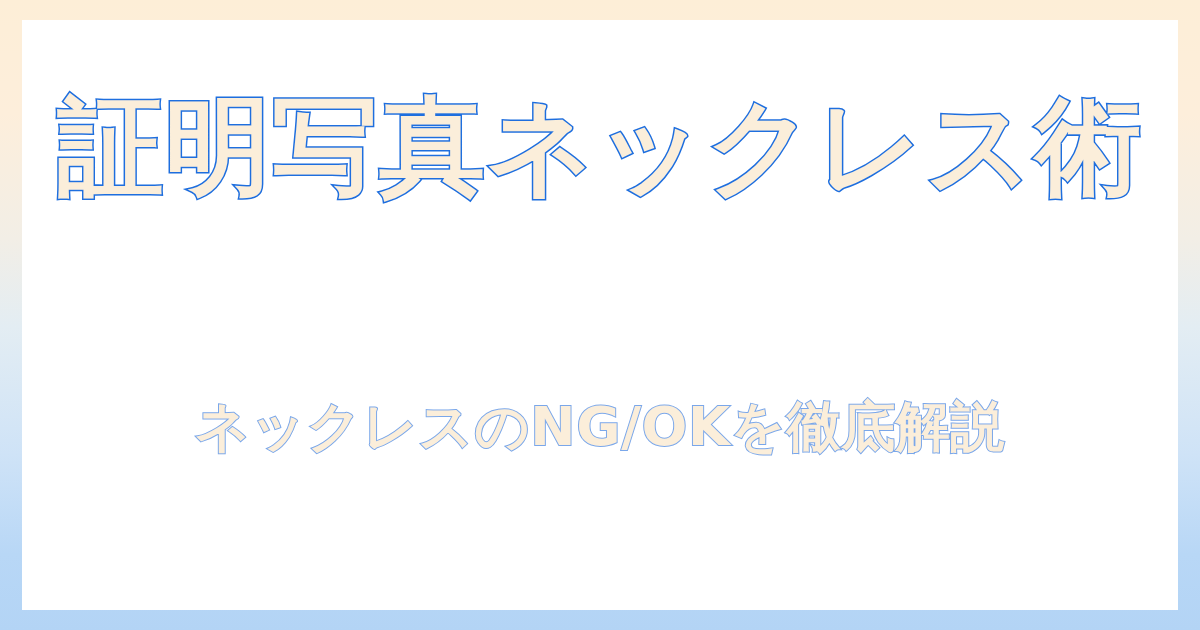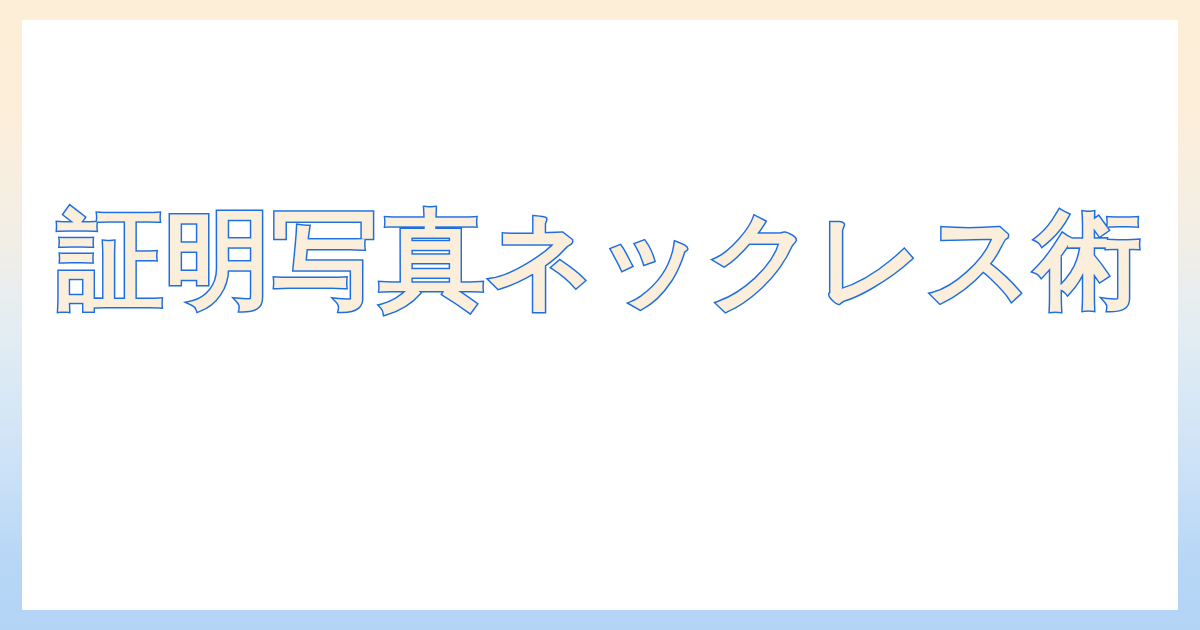--- a/index.html
+++ b/index.html
@@ -107,17 +107,20 @@
 
   <div class="frame"></div>
 
   <div class="card">
     <div class="content">
 
       <div class="title-wrap">
         <h1 class="title">証明写真ネックレス術</h1>
       </div>
 
+      <div class="subtitle-wrap">
+        <h2 class="subtitle">ネックレスのNG/OKを徹底解説</h2>
+      </div>
 
     </div>
   </div>
 
 </div>
 
 </body></html>

